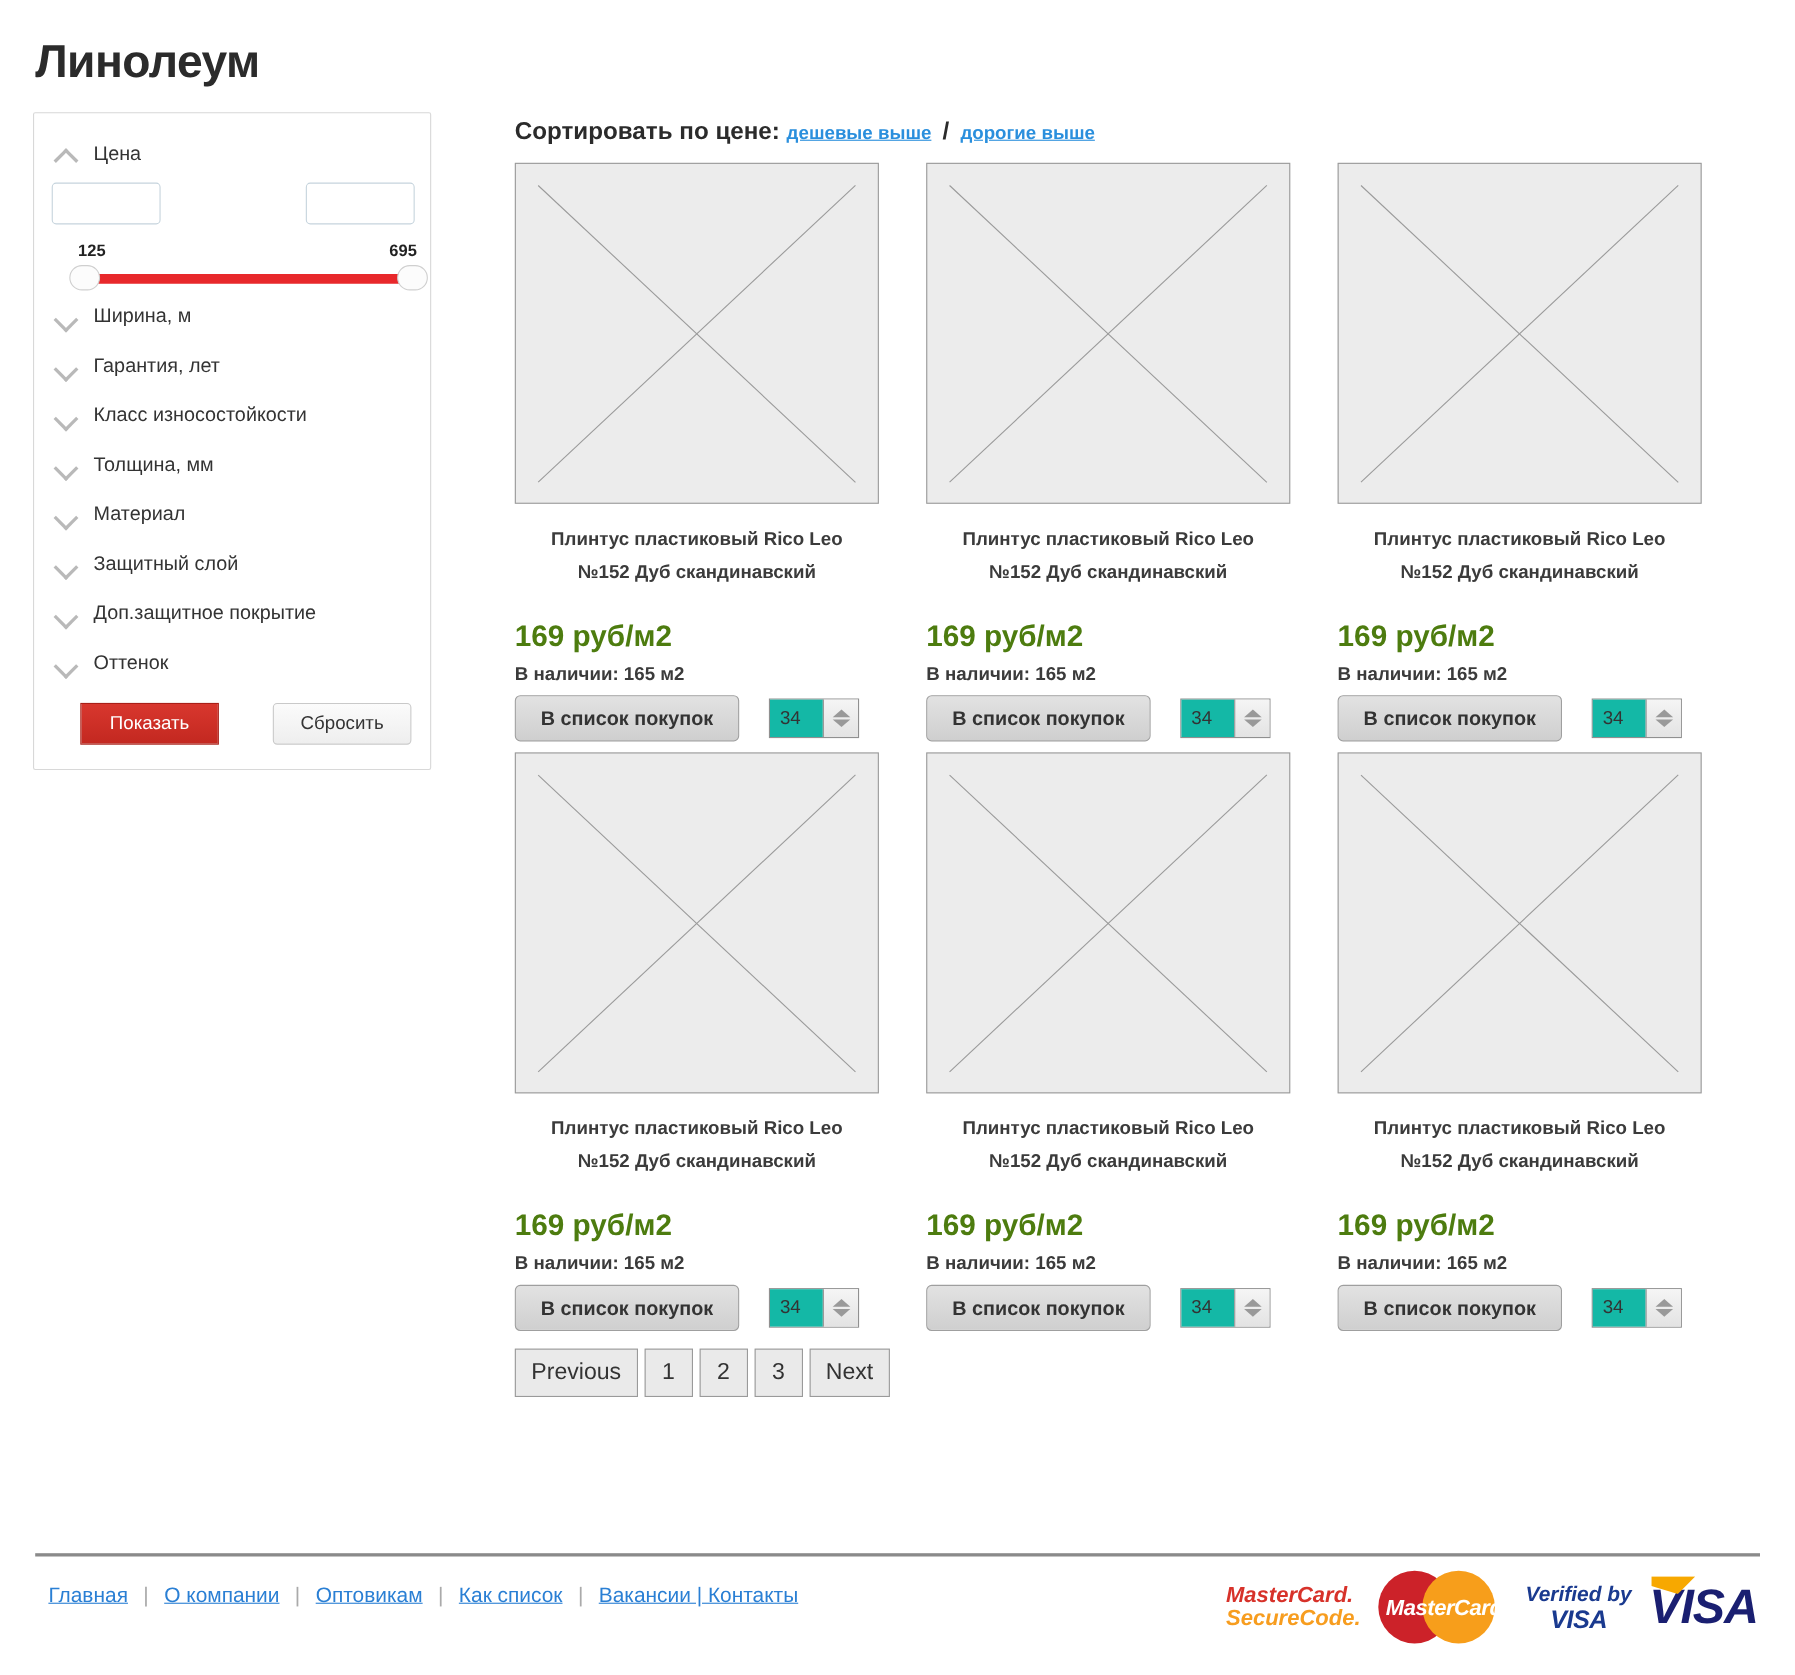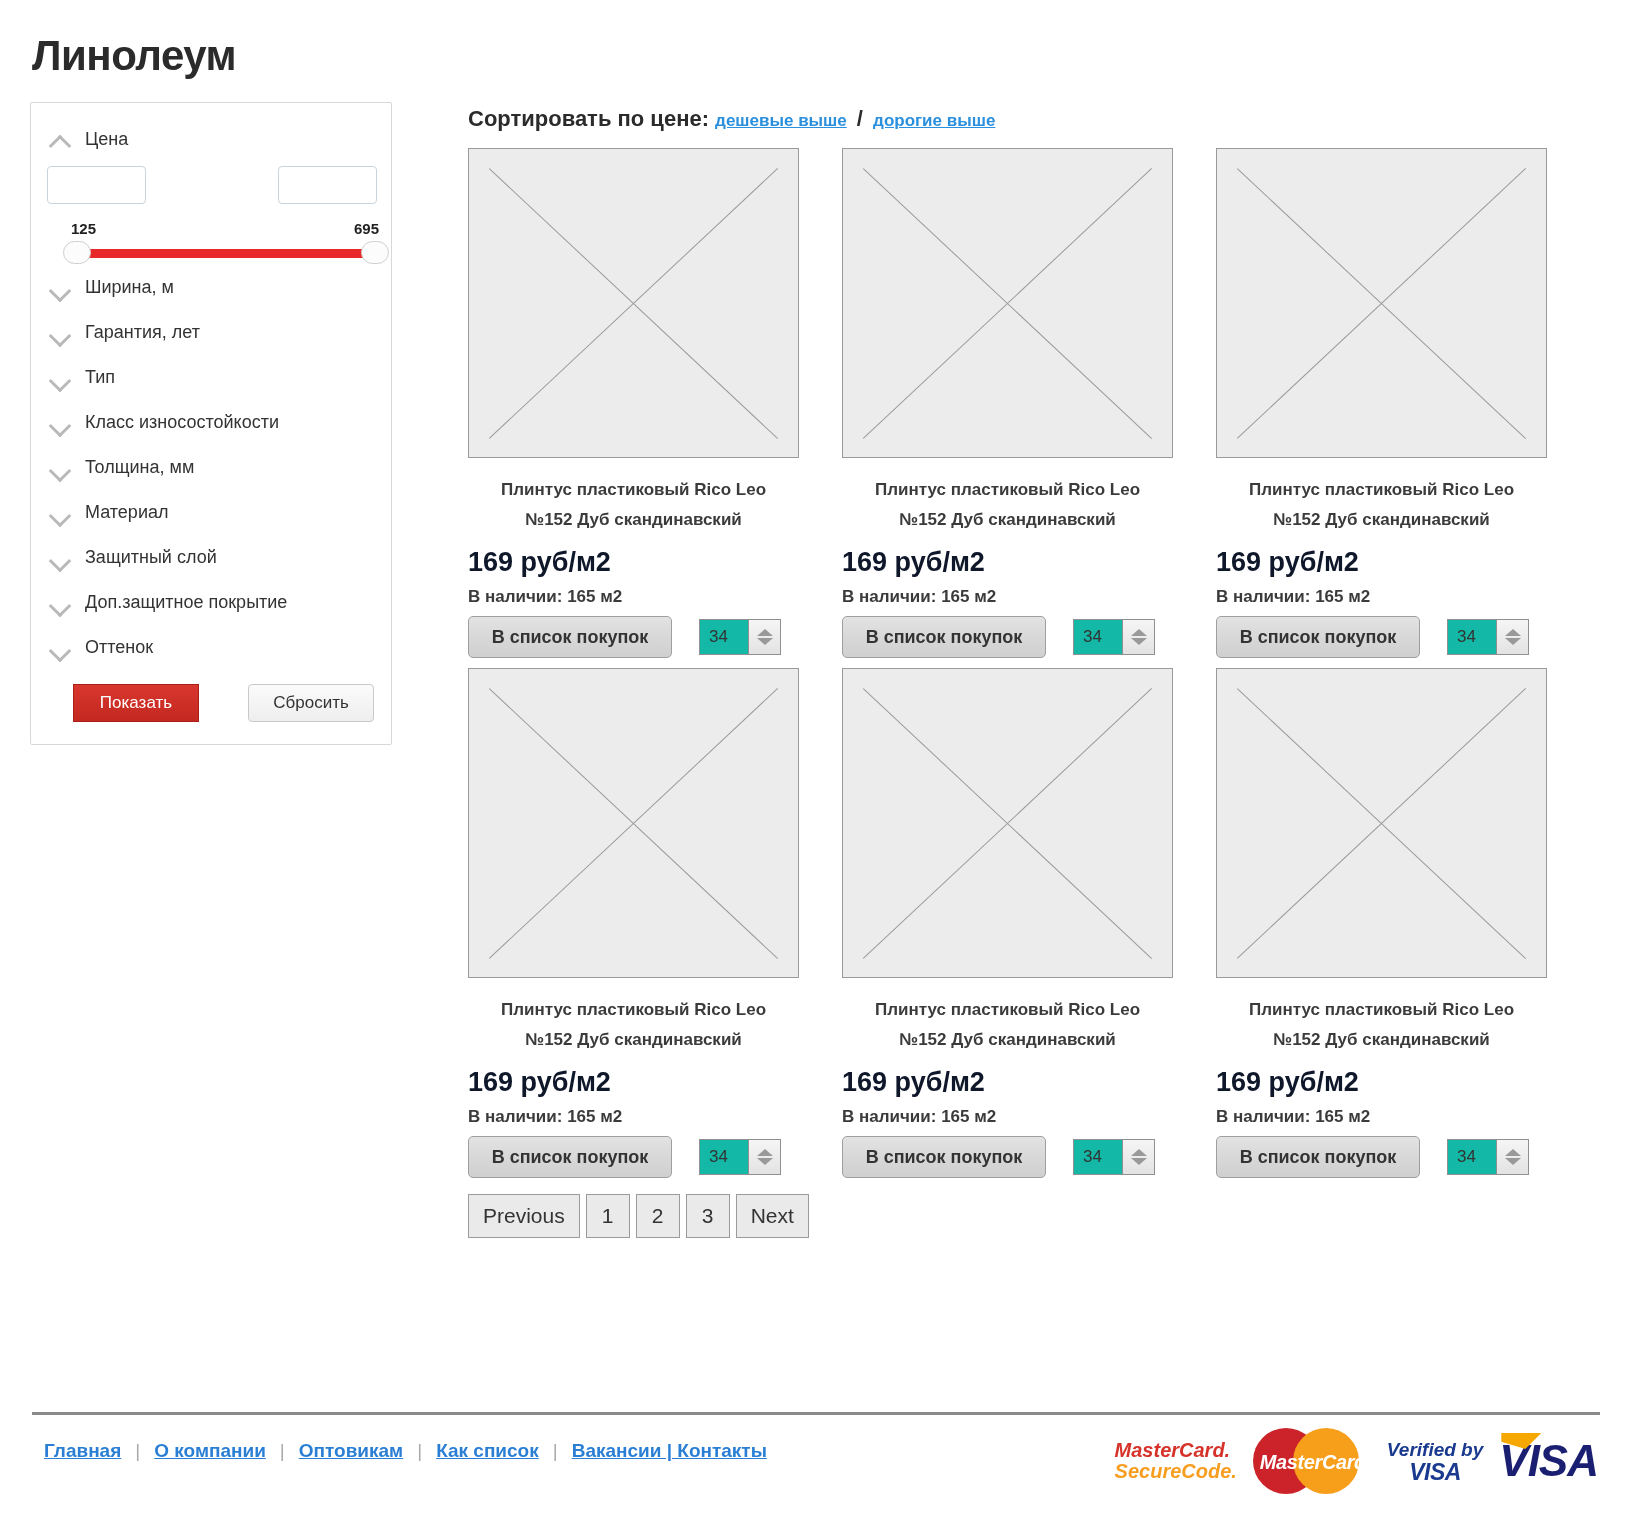--- a/index.html
+++ b/index.html
@@ -184,22 +184,22 @@
     text-align: center;
     font-size: 17px;
     font-weight: bold;
     color: #3b3b3b;
     line-height: 30px;
     margin-top: 17px;
   }
   .card-price {
     font-size: 27px;
     font-weight: bold;
-    color: #0f172a;
-    margin-top: 12px;
+    color: #4d7c0f;
+    margin-top: 28px;
   }
   .card-stock {
     font-size: 17px;
     font-weight: bold;
     color: #3b3b3b;
     margin-top: 9px;
   }
   .card-controls {
     display: flex;
     align-items: center;
@@ -296,21 +296,20 @@
     left: 44px; top: 1440px;
     display: flex;
     align-items: center;
     font-size: 19px;
   }
   .footer-links a {
     color: #2a7fd4;
     text-decoration: underline;
     cursor: pointer;
     white-space: nowrap;
-    font-weight: bold;
   }
   .footer-links .divider {
     color: #aaaaaa;
     margin: 0 14px;
   }
   .footer-pay {
     position: absolute;
     right: 34px; top: 1425px;
     display: flex;
     align-items: center;
@@ -397,24 +396,20 @@
       </div>
     </div>
 
     <div class="filter-row">
       <span class="chev"></span>
       <span class="filter-label">Ширина, м</span>
     </div>
     <div class="filter-row">
       <span class="chev"></span>
       <span class="filter-label">Гарантия, лет</span>
-    </div>
-    <div class="filter-row">
-      <span class="chev"></span>
-      <span class="filter-label">Тип</span>
     </div>
     <div class="filter-row">
       <span class="chev"></span>
       <span class="filter-label">Класс износостойкости</span>
     </div>
     <div class="filter-row">
       <span class="chev"></span>
       <span class="filter-label">Толщина, мм</span>
     </div>
     <div class="filter-row">

